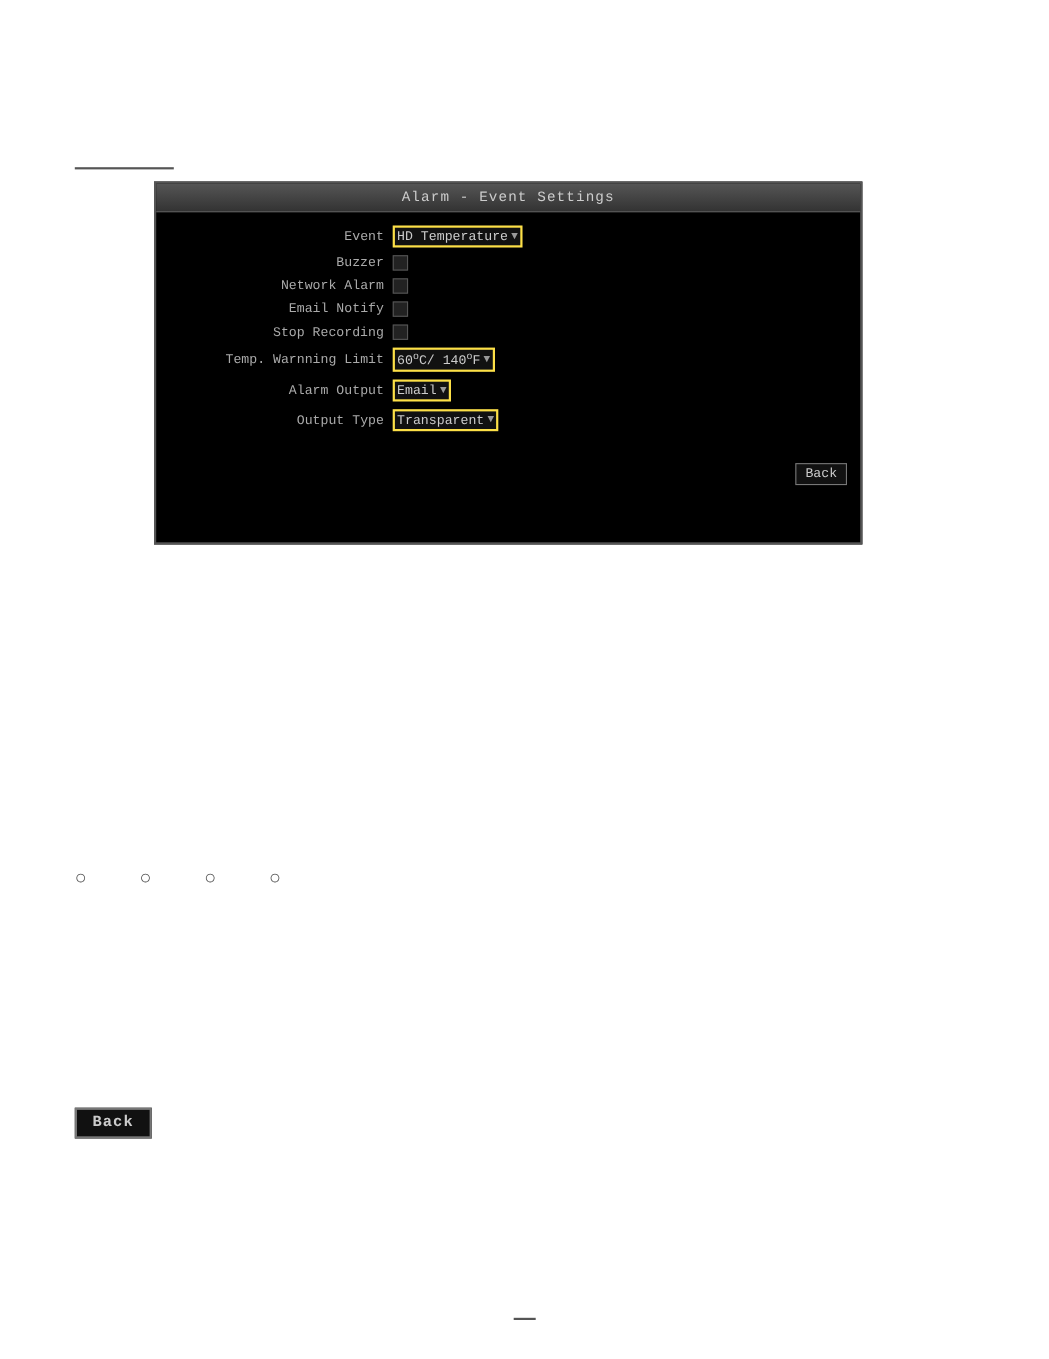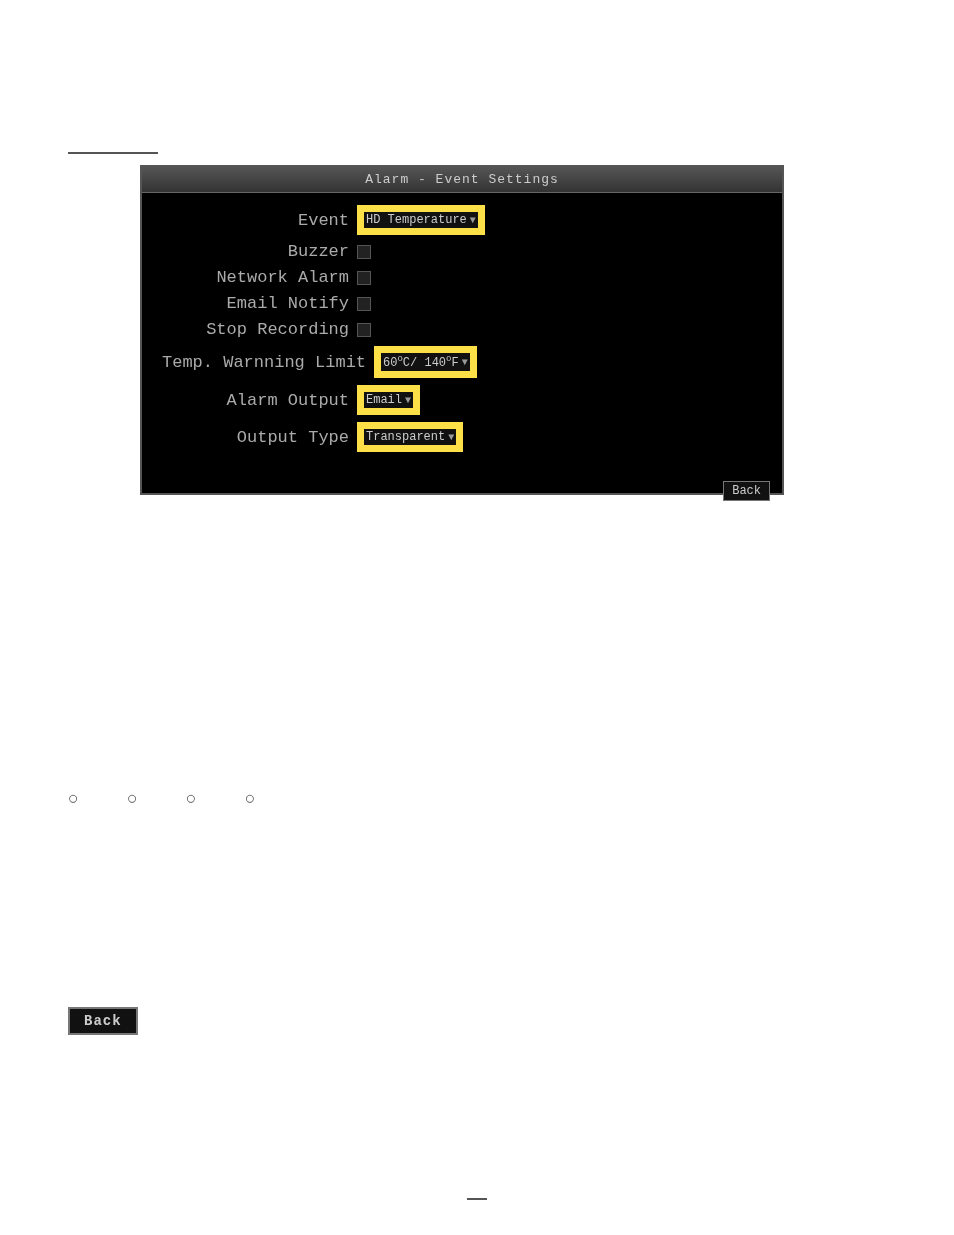--- a/index.html
+++ b/index.html
@@ -59,37 +59,37 @@
       align-items: center;
       margin-bottom: 7px;
     }
 
     .form-label {
       text-align: right;
       min-width: 195px;
       padding-right: 8px;
       color: #aaaaaa;
       font-family: 'Courier New', monospace;
-      font-size: 17px;
+      font-size: 12px;
       white-space: nowrap;
     }
 
     
     .checkbox-block {
       width: 14px;
       height: 14px;
       background: #222;
       border: 1px solid #555;
       display: inline-block;
     }
 
     
     .select-box {
       background: #111;
-      border: 7px solid #fde047;
+      border: 2px solid #fde047;
       color: #cccccc;
       font-family: 'Courier New', monospace;
       font-size: 12px;
       padding: 1px 2px;
       display: inline-flex;
       align-items: center;
       text-align: center;
     }
 
     .select-box .arrow {

